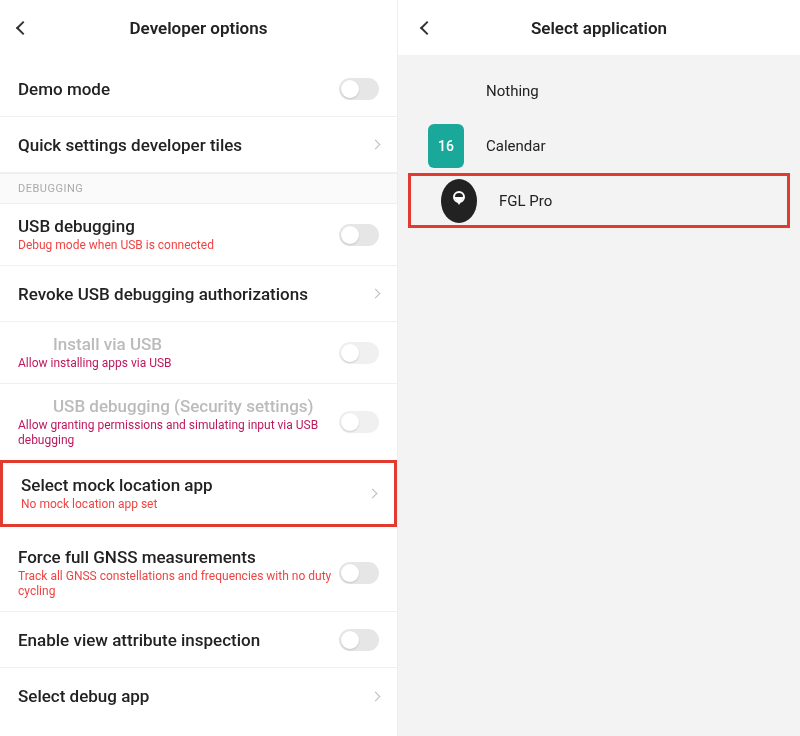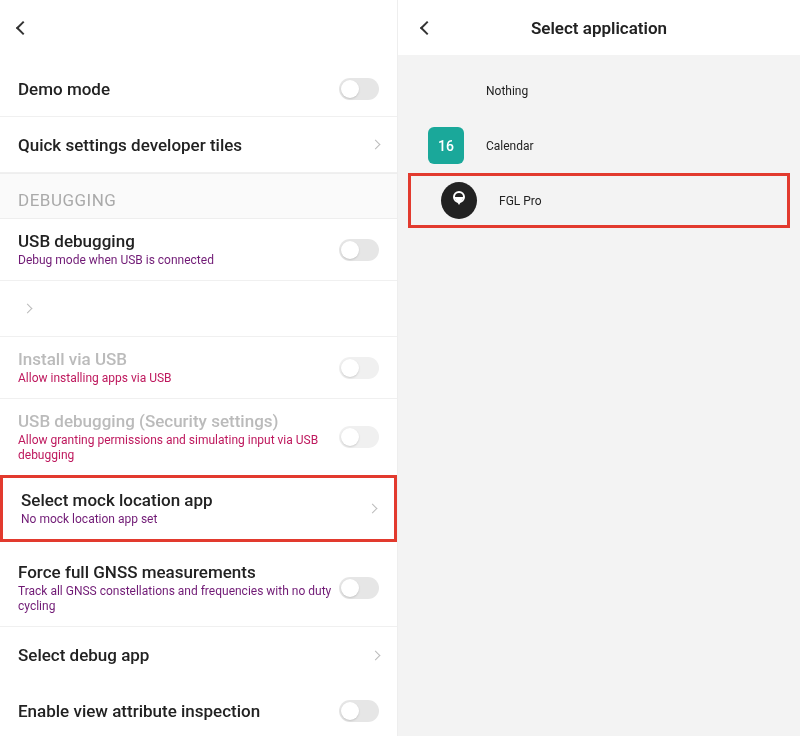--- a/index.html
+++ b/index.html
@@ -12,47 +12,48 @@
   .right .header{background:#fff;justify-content:center;position:relative;}
   .back-chevron{width:10px;height:10px;border-left:2px solid #333;border-bottom:2px solid #333;transform:rotate(45deg);margin-right:8px;}
   .right .back-chevron{position:absolute;left:24px;}
   .header-title{font-weight:600;color:#222;font-size:17px;}
   .left .header-title{flex:1;text-align:center;margin-left:-18px;}
   .content{width:100%;}
   .row{padding:12px 18px;display:flex;align-items:center;border-bottom:1px solid #f0f0f0;min-height:56px;}
   .row.nb{border-bottom:none;}
   .row .text{flex:1;}
   .row .title{font-size:17px;color:#222;font-weight:500;}
-  .row .sub{font-size:12px;color:#701a75;margin-top:2px;line-height:1.25;}
-  .row.disabled .title{color:#bbb;}
+  .row .sub{font-size:12px;color:#ef4444;margin-top:2px;line-height:1.25;}
+  .row.disabled .title{color:#bbb;margin-left:35px;}
   .row.disabled .sub{color:#be185d;}
   .chev-right{width:7px;height:7px;border-right:1.6px solid #bbb;border-top:1.6px solid #bbb;transform:rotate(45deg);margin-left:6px;}
   .toggle{width:40px;height:22px;border-radius:11px;background:#e6e6e6;position:relative;flex-shrink:0;}
   .toggle::after{content:"";position:absolute;width:18px;height:18px;border-radius:50%;background:#fff;top:2px;left:2px;box-shadow:0 1px 2px rgba(0,0,0,.15);}
   .toggle.disabled{background:#f0f0f0;}
-  .section-label{font-size:17px;letter-spacing:.5px;color:#aaa;padding:16px 18px 8px;background:#fafafa;border-top:1px solid #eee;border-bottom:1px solid #eee;}
+  .section-label{font-size:11px;letter-spacing:.5px;color:#aaa;padding:8px 18px 8px;background:#fafafa;border-top:1px solid #eee;border-bottom:1px solid #eee;}
   .left .content{padding-top:6px;}
   .highlight{border:3px solid #e23a2e;}
   .right .body{background:#f3f3f3;height:calc(100% - 55px);padding-top:8px;}
   .app-row{display:flex;align-items:center;height:55px;padding:0 30px;}
-  .app-icon{width:36px;height:37px;border-radius:6px;margin-right:22px;display:flex;align-items:center;justify-content:center;flex-shrink:0;}
+  .app-icon{width:36px;height:44px;border-radius:6px;margin-right:22px;display:flex;align-items:center;justify-content:center;flex-shrink:0;}
   .app-icon.blank{visibility:hidden;}
   .app-icon.cal{background:#1aa89a;color:#fff;font-size:14px;font-weight:500;}
   .app-icon.fgl{background:#222;border-radius:50%;}
-  .app-name{font-size:12px;color:#222;}
+  .app-name{font-size:15px;color:#222;}
   .pin{width:0;height:0;border-left:5px solid transparent;border-right:5px solid transparent;border-top:8px solid #fff;position:relative;}
   .pin-top{width:12px;height:12px;border:2px solid #fff;border-radius:50%;position:absolute;left:-6px;top:-14px;}
   .right .highlight{margin:0 10px;}
 </style>
 </head>
 <body>
 
 <div class="screen left">
   <div class="header">
     <div class="back-chevron"></div>
+    <div class="header-title">Developer options</div>
   </div>
   <div class="content">
 
     <div class="row">
       <div class="text">
           <div class="title">Demo mode</div>
         </div>
       <div class="toggle"></div>
     </div>
 
@@ -67,20 +68,23 @@
 
     <div class="row">
       <div class="text">
         <div class="title">USB debugging</div>
         <div class="sub">Debug mode when USB is connected</div>
       </div>
       <div class="toggle"></div>
     </div>
 
     <div class="row">
+      <div class="text">
+          <div class="title">Revoke USB debugging authorizations</div>
+        </div>
       <div class="chev-right"></div>
     </div>
 
     <div class="row disabled">
       <div class="text">
         <div class="title">Install via USB</div>
         <div class="sub">Allow installing apps via USB</div>
       </div>
       <div class="toggle disabled"></div>
     </div>
@@ -102,32 +106,32 @@
     </div>
 
     <div class="row" style="margin-top:8px;">
       <div class="text">
         <div class="title">Force full GNSS measurements</div>
         <div class="sub">Track all GNSS constellations and frequencies with no duty cycling</div>
       </div>
       <div class="toggle"></div>
     </div>
 
+    <div class="row">
+      <div class="text">
+          <div class="title">Enable view attribute inspection</div>
+        </div>
+      <div class="toggle"></div>
+    </div>
+
     <div class="row nb">
       <div class="text">
           <div class="title">Select debug app</div>
         </div>
       <div class="chev-right"></div>
-    </div>
-
-    <div class="row">
-      <div class="text">
-          <div class="title">Enable view attribute inspection</div>
-        </div>
-      <div class="toggle"></div>
     </div>
 
   </div>
 </div>
 
 <div class="screen right">
   <div class="header">
     <div class="back-chevron"></div>
     <div class="header-title">Select application</div>
   </div>

